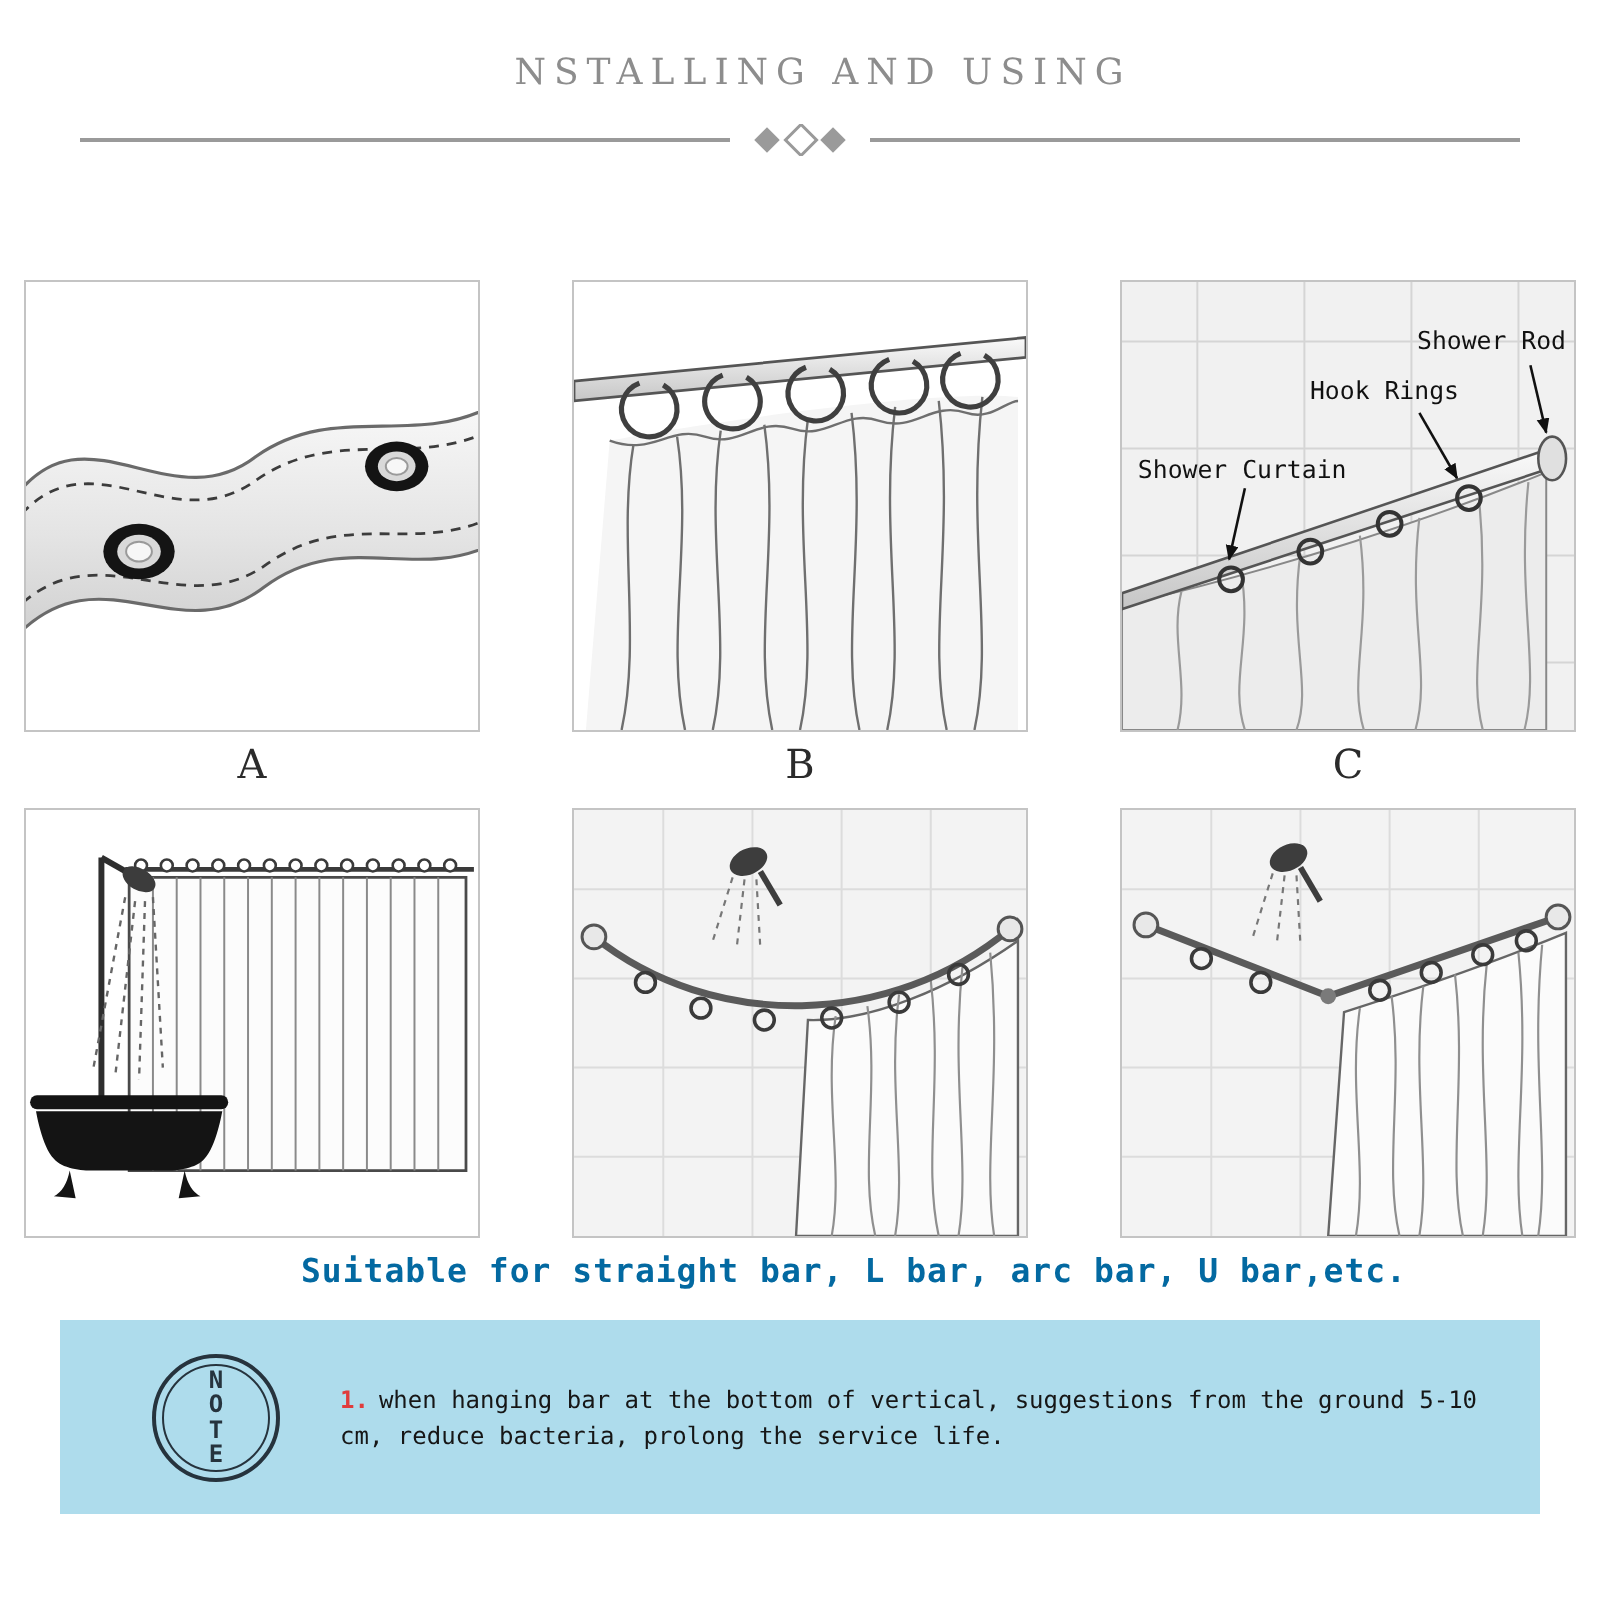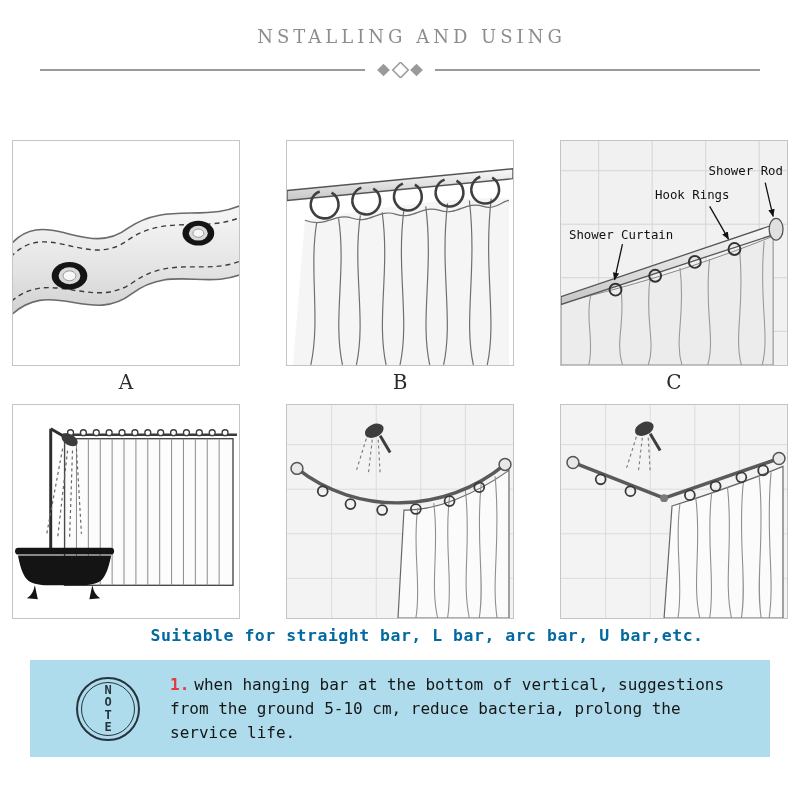--- a/index.html
+++ b/index.html
@@ -28,21 +28,21 @@
              font-size:16.5px; font-weight:bold; color:#0369a1; letter-spacing:0.5px;margin-left:27px; }
 
   .note-box { position:absolute; top:660px; left:30px; width:740px; height:97px;
               background:#aedcec; display:flex; align-items:center; padding-left:46px; }
   .note-stamp { width:64px; height:64px; border-radius:50%; border:2px solid #26333d;
                 position:relative; display:flex; align-items:center; justify-content:center;
                 flex:0 0 64px; }
   .note-stamp::after { content:""; position:absolute; inset:3px; border:1px solid #26333d; border-radius:50%; }
   .stamp-letters { display:flex; flex-direction:column; align-items:center;
                    font-size:12px; line-height:12.5px; font-weight:bold; color:#26333d; }
-  .note-text { margin-left:30px; width:584px; font-size:16px; line-height:1.5; color:#161616; }
+  .note-text { margin-left:30px; width:584px; font-size:12px; line-height:1.5; color:#161616; }
   .note-item { margin:2px 0; }
   .note-num { color:#e03c3c; font-weight:bold; margin-right:5px; }
 
   svg text { font-family:"DejaVu Sans Mono", monospace; }
 </style>
 </head>
 <body>
 
 <div class="page">
 

